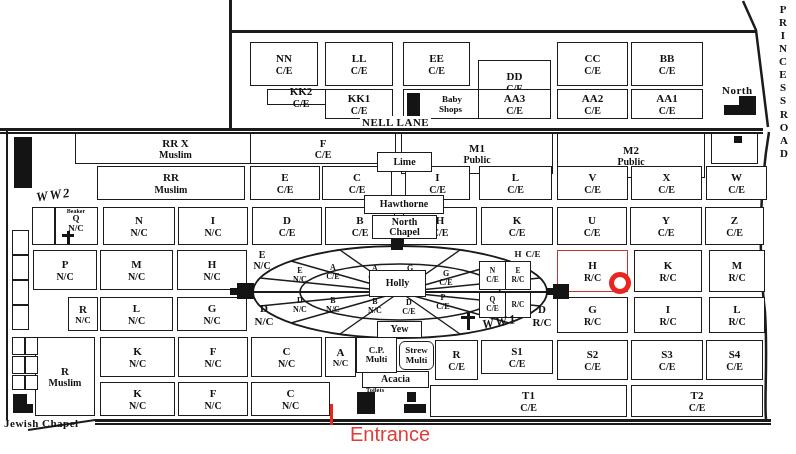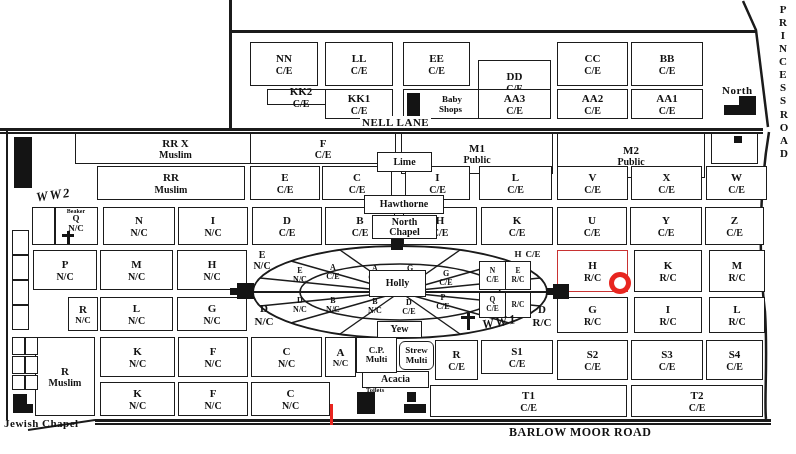--- a/index.html
+++ b/index.html
@@ -51,21 +51,20 @@
 
   <div class="b line" style="left:229px;top:0;width:3px;height:130px"></div>
   <div class="b line" style="left:229px;top:30px;width:528px;height:3px"></div>
   <div class="b line" style="left:0;top:128px;width:763px;height:2.5px"></div>
   <div class="b line" style="left:0;top:132px;width:763px;height:1.5px"></div>
   <div class="b line" style="left:95px;top:419px;width:676px;height:2.5px"></div>
   <div class="b line" style="left:95px;top:423px;width:676px;height:1.5px"></div>
   <div class="b line" style="left:6px;top:129px;width:2px;height:291px"></div>
 
   <div class="b roadlbl" style="left:360px;top:116px">NELL LANE</div>
-  <div class="b roadlbl" style="left:507px;top:425px;font-size:12px;background:transparent">BARLOW MOOR ROAD</div>
   <div class="b vtext" style="left:777px;top:3px">PRINCESS</div>
   <div class="b vtext" style="left:778px;top:108px">ROAD</div>
   <div class="b roadlbl" style="left:2px;top:417px;background:transparent">Jewish Chapel</div>
   <div class="b roadlbl" style="left:720px;top:84px;background:transparent">North</div>
 
   <div class="b sec" style="left:250px;top:42px;width:68px;height:44px">
       <span class="nm">NN</span>
       <span class="tp">C/E</span>
     </div>
   <div class="b sec" style="left:325px;top:42px;width:68px;height:44px">
@@ -441,14 +440,15 @@
   <div class="b cell" style="left:25px;top:356px;width:13px;height:18px"></div>
   <div class="b cell" style="left:12px;top:375px;width:13px;height:15px"></div>
   <div class="b cell" style="left:25px;top:375px;width:13px;height:15px"></div>
 
   <div class="b scribble" style="left:36px;top:187px;transform:rotate(-8deg)">WW2</div>
   <div class="b scribble" style="left:482px;top:314px;transform:rotate(-10deg)">WW1</div>
   <div class="b cross" style="left:461px;top:313px;width:14px;height:17px"></div>
 
   <div class="b redring" style="left:609px;top:272px;width:22px;height:22px"></div>
   <div class="b" style="left:330px;top:404px;width:3px;height:21px;background:#e8251f;z-index:9"></div>
+  <div class="b entrance" style="left:350px;top:423px">Entrance</div>
 
 </div>
 
 </body></html>

